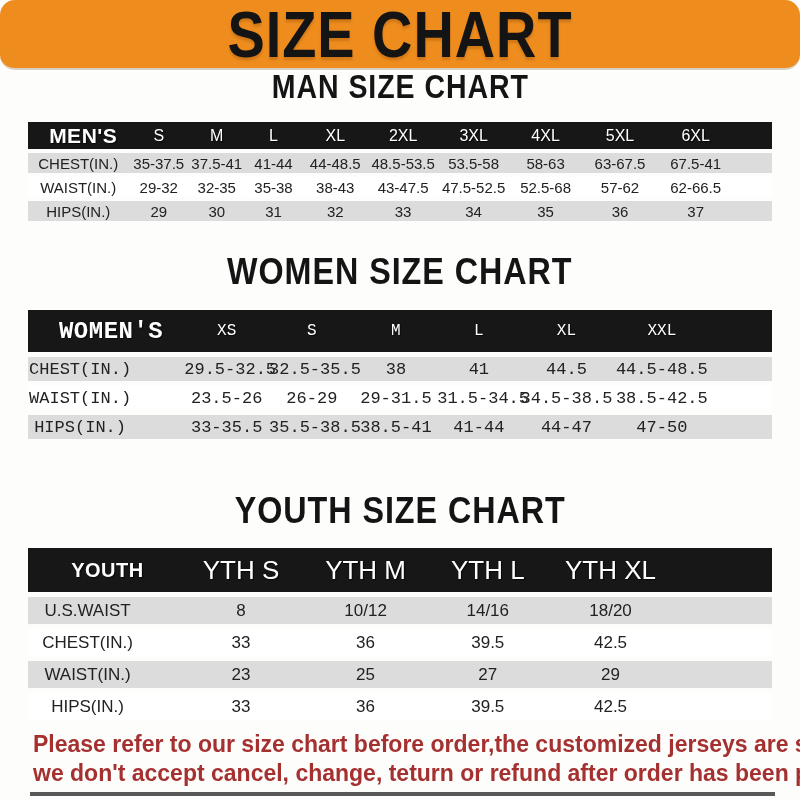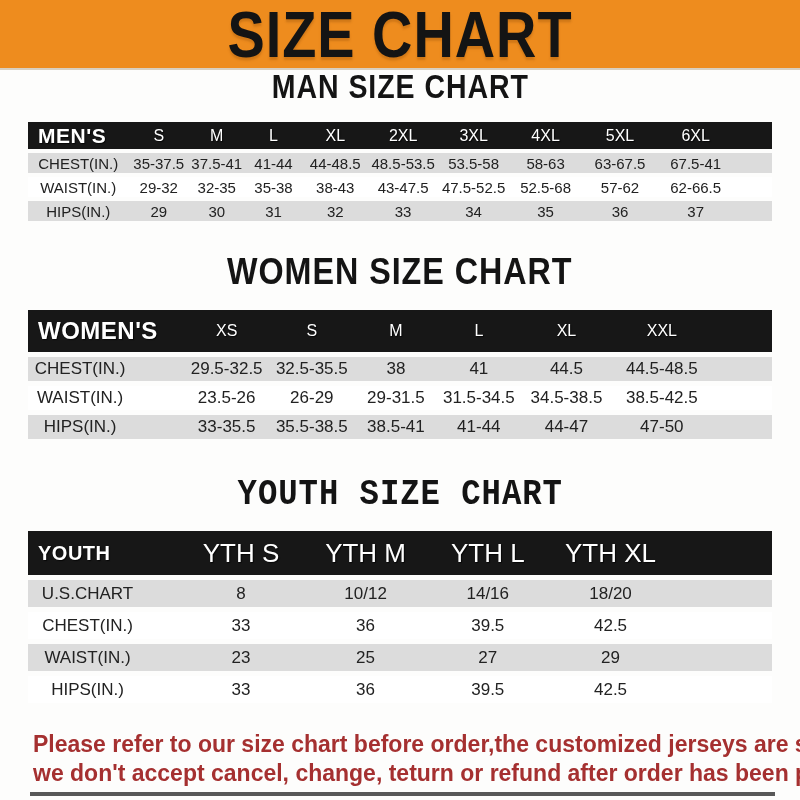--- a/index.html
+++ b/index.html
@@ -16,58 +16,58 @@
     background:#fdfdfc;
     position:relative;
     overflow:hidden;
     color:var(--ink);
   }
   
   .banner{
     height:70px;width:800px;
     background:var(--accent);
     border-bottom:2px solid #d8cfc0;
-    display:flex;align-items:center;justify-content:center;
+    display:flex;align-items:center;justify-content:center;border-radius:15px;
   }
   .banner .title{
     font-size:57px;font-weight:bold;color:#141414;
     letter-spacing:1px;display:inline-block;
     transform:scale(0.98,1.14);
     text-shadow:0 3px 2px rgba(120,60,0,.25);
     white-space:nowrap;
   }
   
   .sec-heading{text-align:center;}
   .sec-heading span{
     display:inline-block;font-weight:bold;color:#141414;
     letter-spacing:1px;transform:scale(0.95,1.1);white-space:nowrap;
   }
   .h-man{}
   .h-man span{font-size:30px;}
   .h-women{margin-top:27px;}
   .h-women span{font-size:34px;}
-  .h-youth{margin-top:31px;font-family:Liberation Mono, monospace;}
+  .h-youth{margin-top:47px;}
   .h-youth span{font-size:34px;}
   
   table.size-table{
     margin-left:28px;width:744px;
     border-collapse:separate;
     table-layout:fixed;
   }
   .tbl-men{margin-top:14px;border-spacing:0 4px;}
-  .tbl-women{margin-top:14px;border-spacing:0 5px;}
+  .tbl-women{margin-top:14px;border-spacing:0 5px;font-family:Liberation Mono, monospace;}
   .tbl-youth{margin-top:13px;border-spacing:0 5px;}
 
   thead th{
     background:var(--bar-black);color:#fff;font-weight:normal;
     text-align:center;white-space:nowrap;
     text-shadow:1px 1px 1px rgba(0,0,0,.7);
   }
   thead th.tlabel{
-    text-align:left;padding-left:10px;font-weight:bold;letter-spacing:.5px;
+    text-align:center;padding-left:10px;font-weight:bold;letter-spacing:.5px;
   }
   .tbl-men thead th{height:27px;font-size:16px;}
   .tbl-men thead th.tlabel{font-size:21px;}
   .tbl-women thead th{height:42px;font-size:16px;}
   .tbl-women thead th.tlabel{font-size:24px;}
   .tbl-youth thead th{height:44px;font-size:26px;}
   .tbl-youth thead th.tlabel{font-size:20px;}
 
   tbody td{
     text-align:center;color:#222;white-space:nowrap;
@@ -254,21 +254,21 @@
         <th class="tlabel">YOUTH</th>
         <th>YTH S</th>
         <th>YTH M</th>
         <th>YTH L</th>
         <th>YTH XL</th>
         <th></th>
       </tr>
     </thead>
   <tbody>
       <tr>
-        <td class="rlabel">U.S.CHART</td>
+        <td class="rlabel">U.S.WAIST</td>
         <td>8</td>
         <td>10/12</td>
         <td>14/16</td>
         <td>18/20</td>
         <td></td>
       </tr>
       <tr>
         <td class="rlabel">CHEST(IN.)</td>
         <td>33</td>
         <td>36</td>

